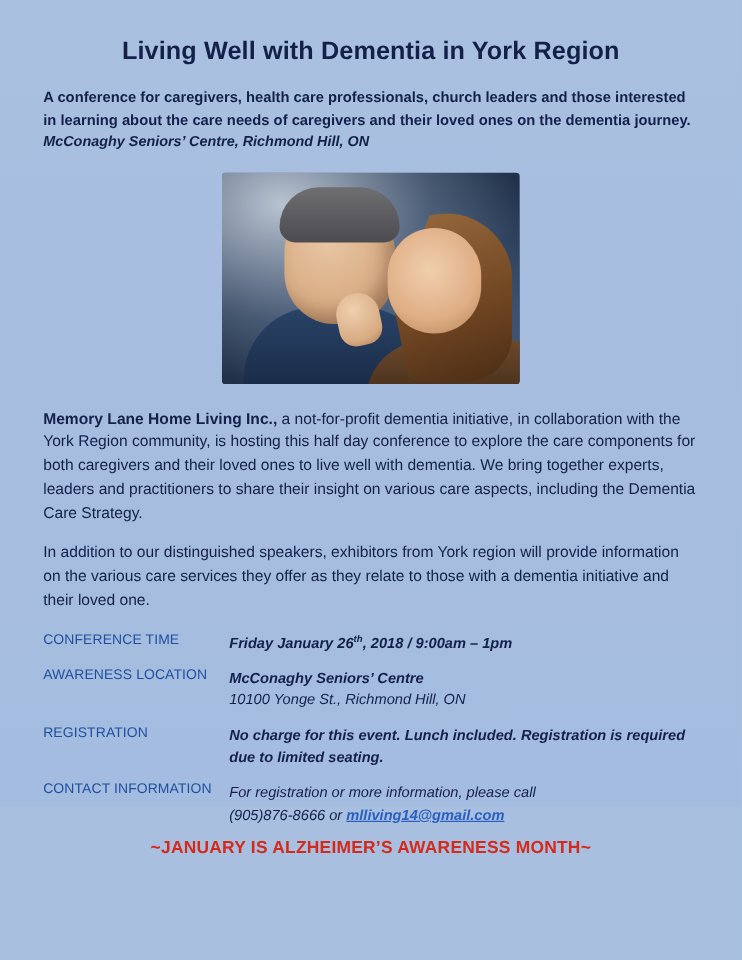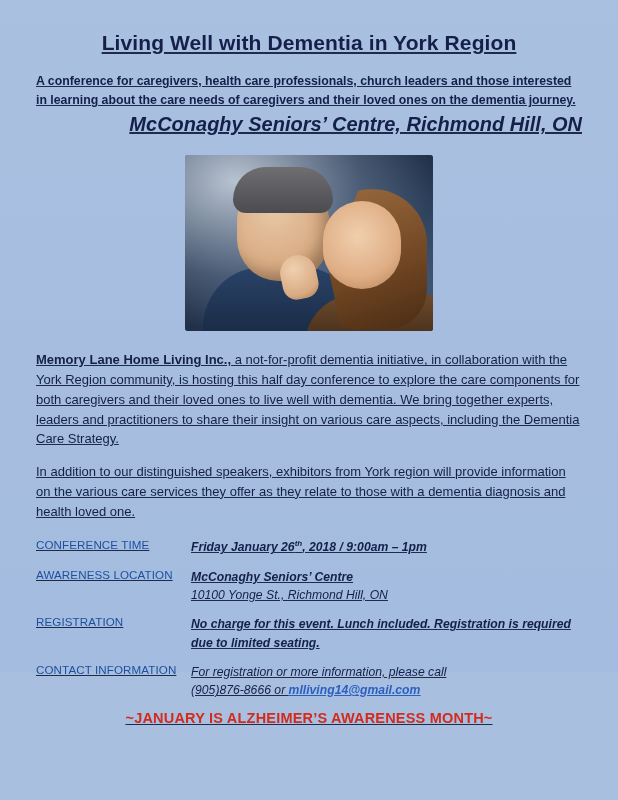--- a/index.html
+++ b/index.html
@@ -14,21 +14,20 @@
     color: #1f2b4d;
     overflow: hidden;
   }
   .page {
     position: relative;
     width: 618px;
     height: 672px;
     box-sizing: border-box;
     padding: 0 36px;
     background: linear-gradient(180deg, #a9c0e1 0%, #a6bddf 50%, #a4bcdf 100%);
-    text-decoration: underline;
   }
   .title {
     text-align: center;
     font-size: 21px;
     font-weight: bold;
     color: #14204a;
     letter-spacing: 0.1px;
     padding-top: 30px;
     line-height: 1.2;
   }
@@ -47,22 +46,22 @@
     font-weight: bold;
     font-style: italic;
     color: #14204a;
     line-height: 1.45;
   }
   .when sup {
     font-size: 9px;
     vertical-align: super;
   }
   .where {
-    text-align: right;
-    font-size: 20px;
+    text-align: left;
+    font-size: 12px;
     font-weight: bold;
     font-style: italic;
     color: #14204a;
     line-height: 1.45;
   }
   .photo-wrap {
     margin-top: 16px;
     display: flex;
     justify-content: center;
   }
@@ -226,21 +225,21 @@
       <div class="man-head"></div>
       <div class="man-hair"></div>
       <div class="woman-hair"></div>
       <div class="woman-head"></div>
       <div class="hand"></div>
     </div>
   </div>
 
   <div class="body-copy p1"><b>Memory Lane Home Living Inc.,</b><span> a not-for-profit dementia initiative, in collaboration with the York Region community, is hosting this half day conference to explore the care components for both caregivers and their loved ones to live well with dementia. We bring together experts, leaders and practitioners to share their insight on various care aspects, including the Dementia Care Strategy.</span></div>
 
-  <div class="body-copy p2">In addition to our distinguished speakers, exhibitors from York region will provide information on the various care services they offer as they relate to those with a dementia diagnosis and health loved one.</div>
+  <div class="body-copy p2">In addition to our distinguished speakers, exhibitors from York region will provide information on the various care services they offer as they relate to those with a dementia initiative and their loved one.</div>
 
   <div class="details">
 
     <div class="row">
       <div class="label">CONFERENCE TIME</div>
       <div class="value"><span>Friday January 26</span><sup>th</sup><span>, 2018 / 9:00am – 1pm</span></div>
     </div>
 
     <div class="row">
       <div class="label">AWARENESS LOCATION</div>

